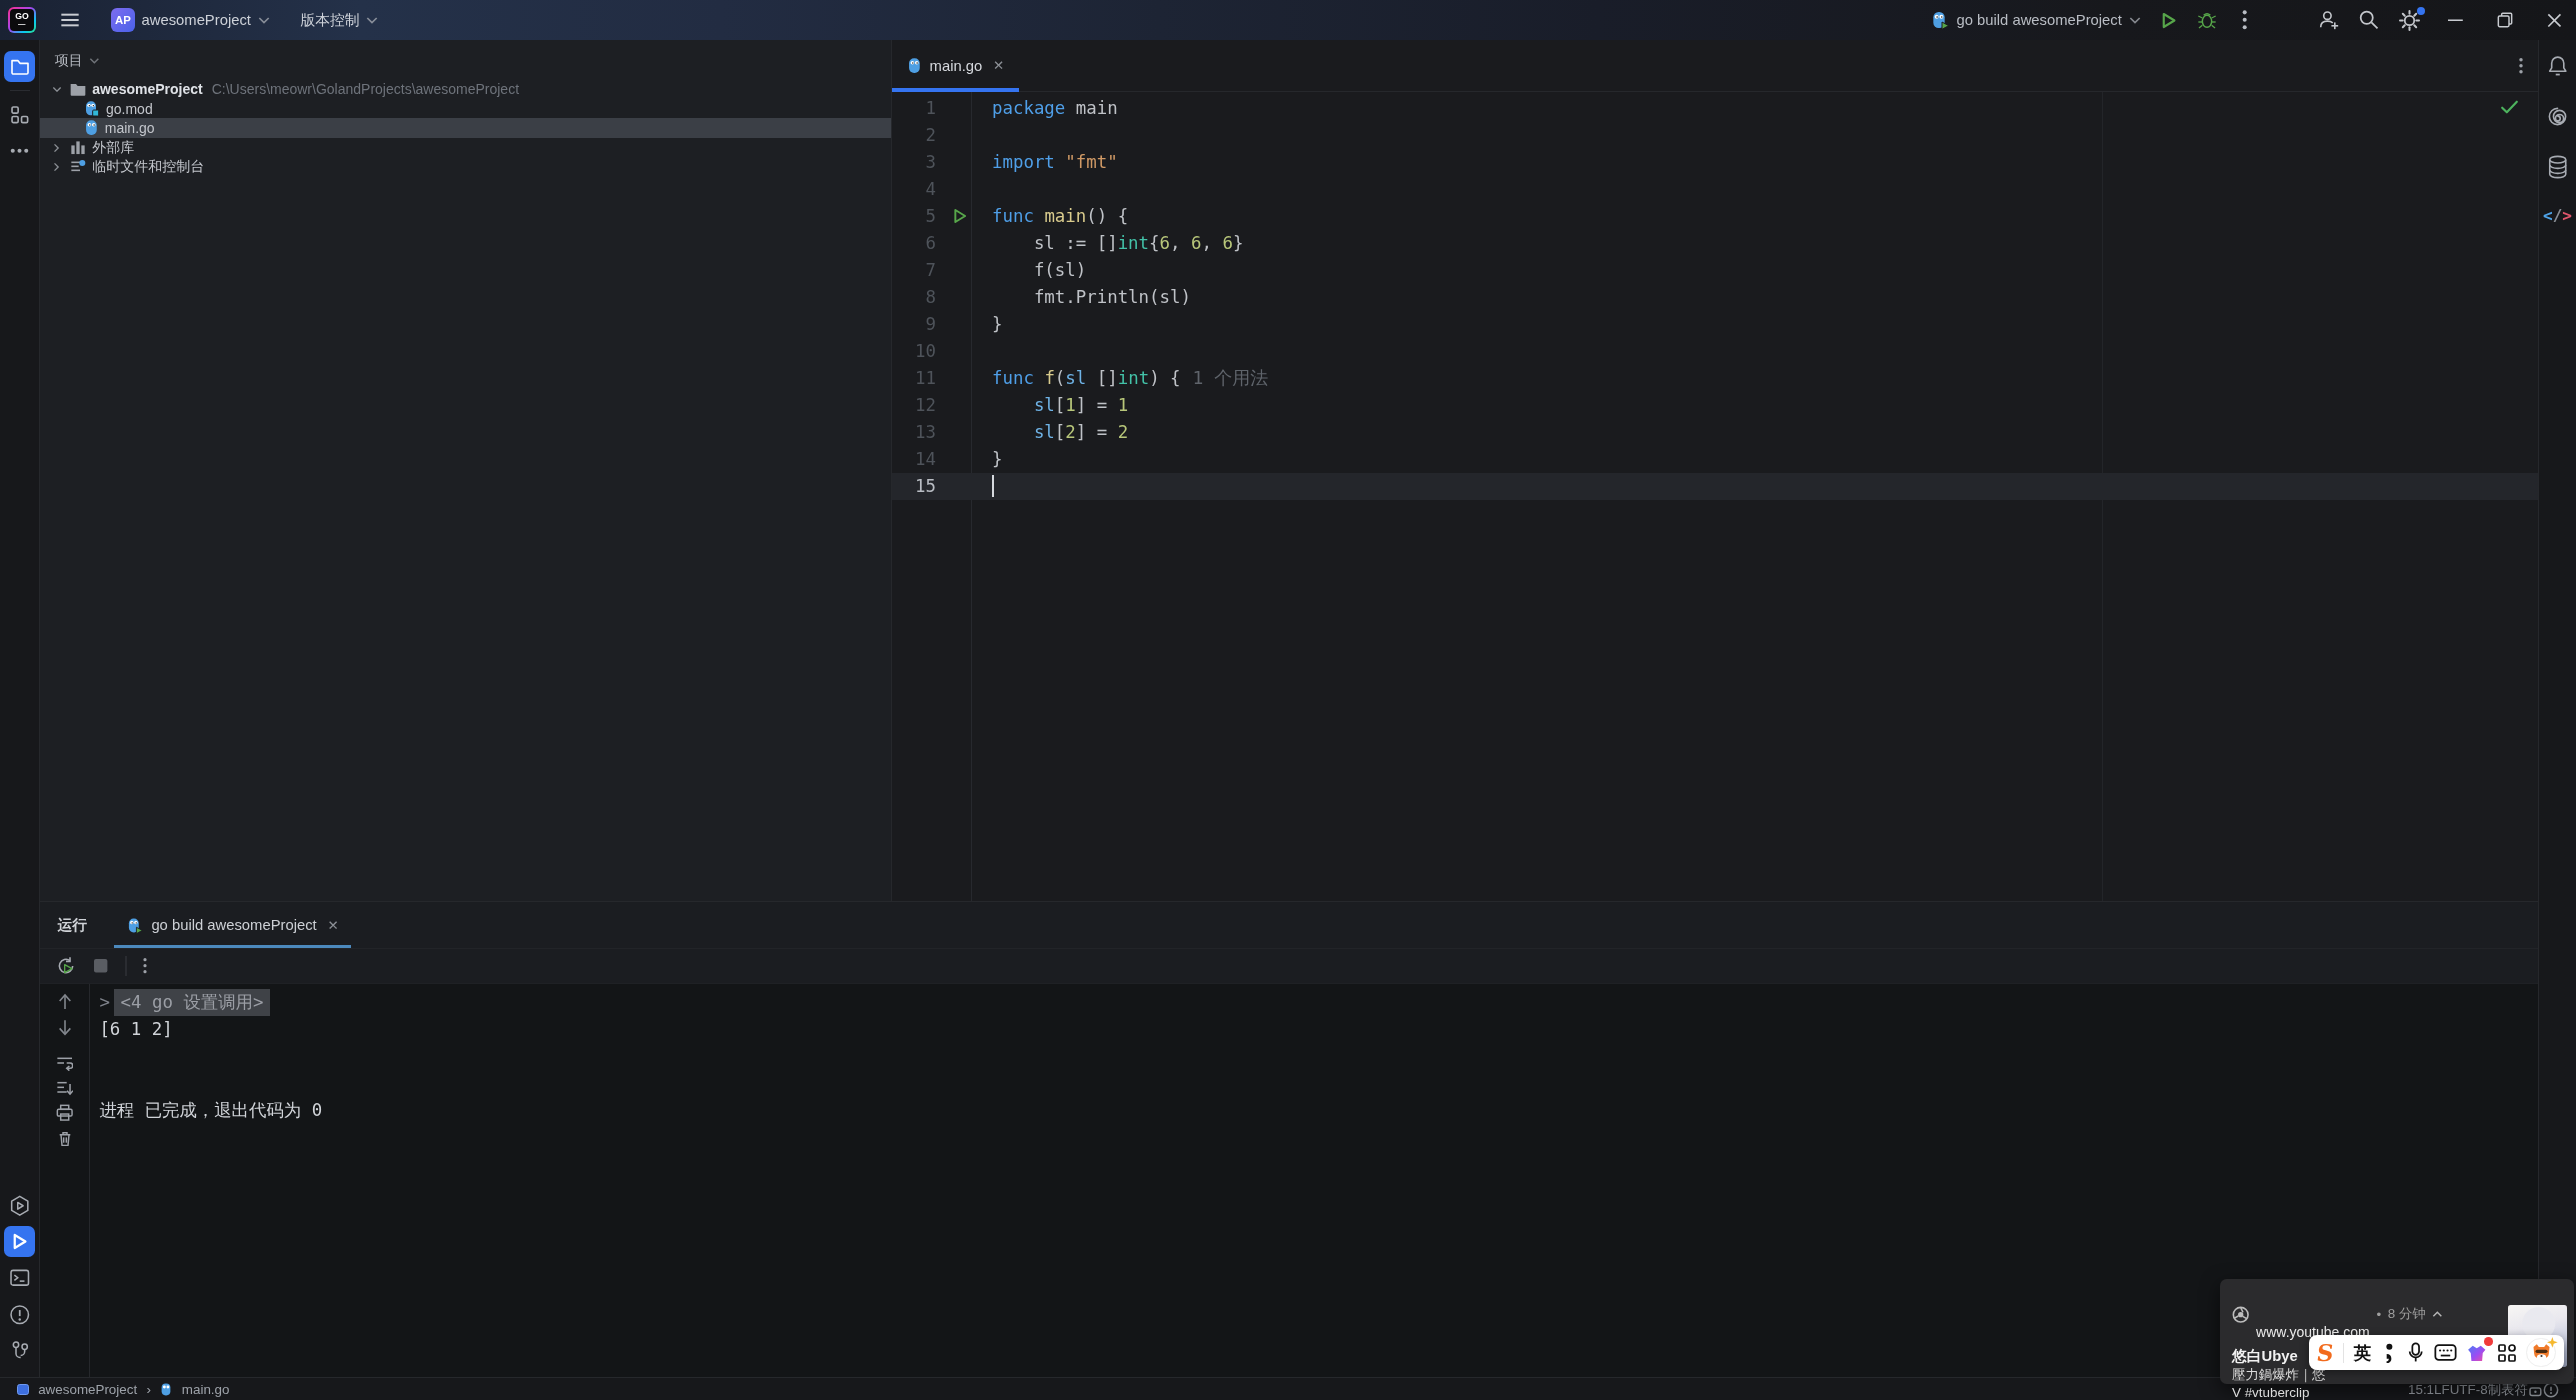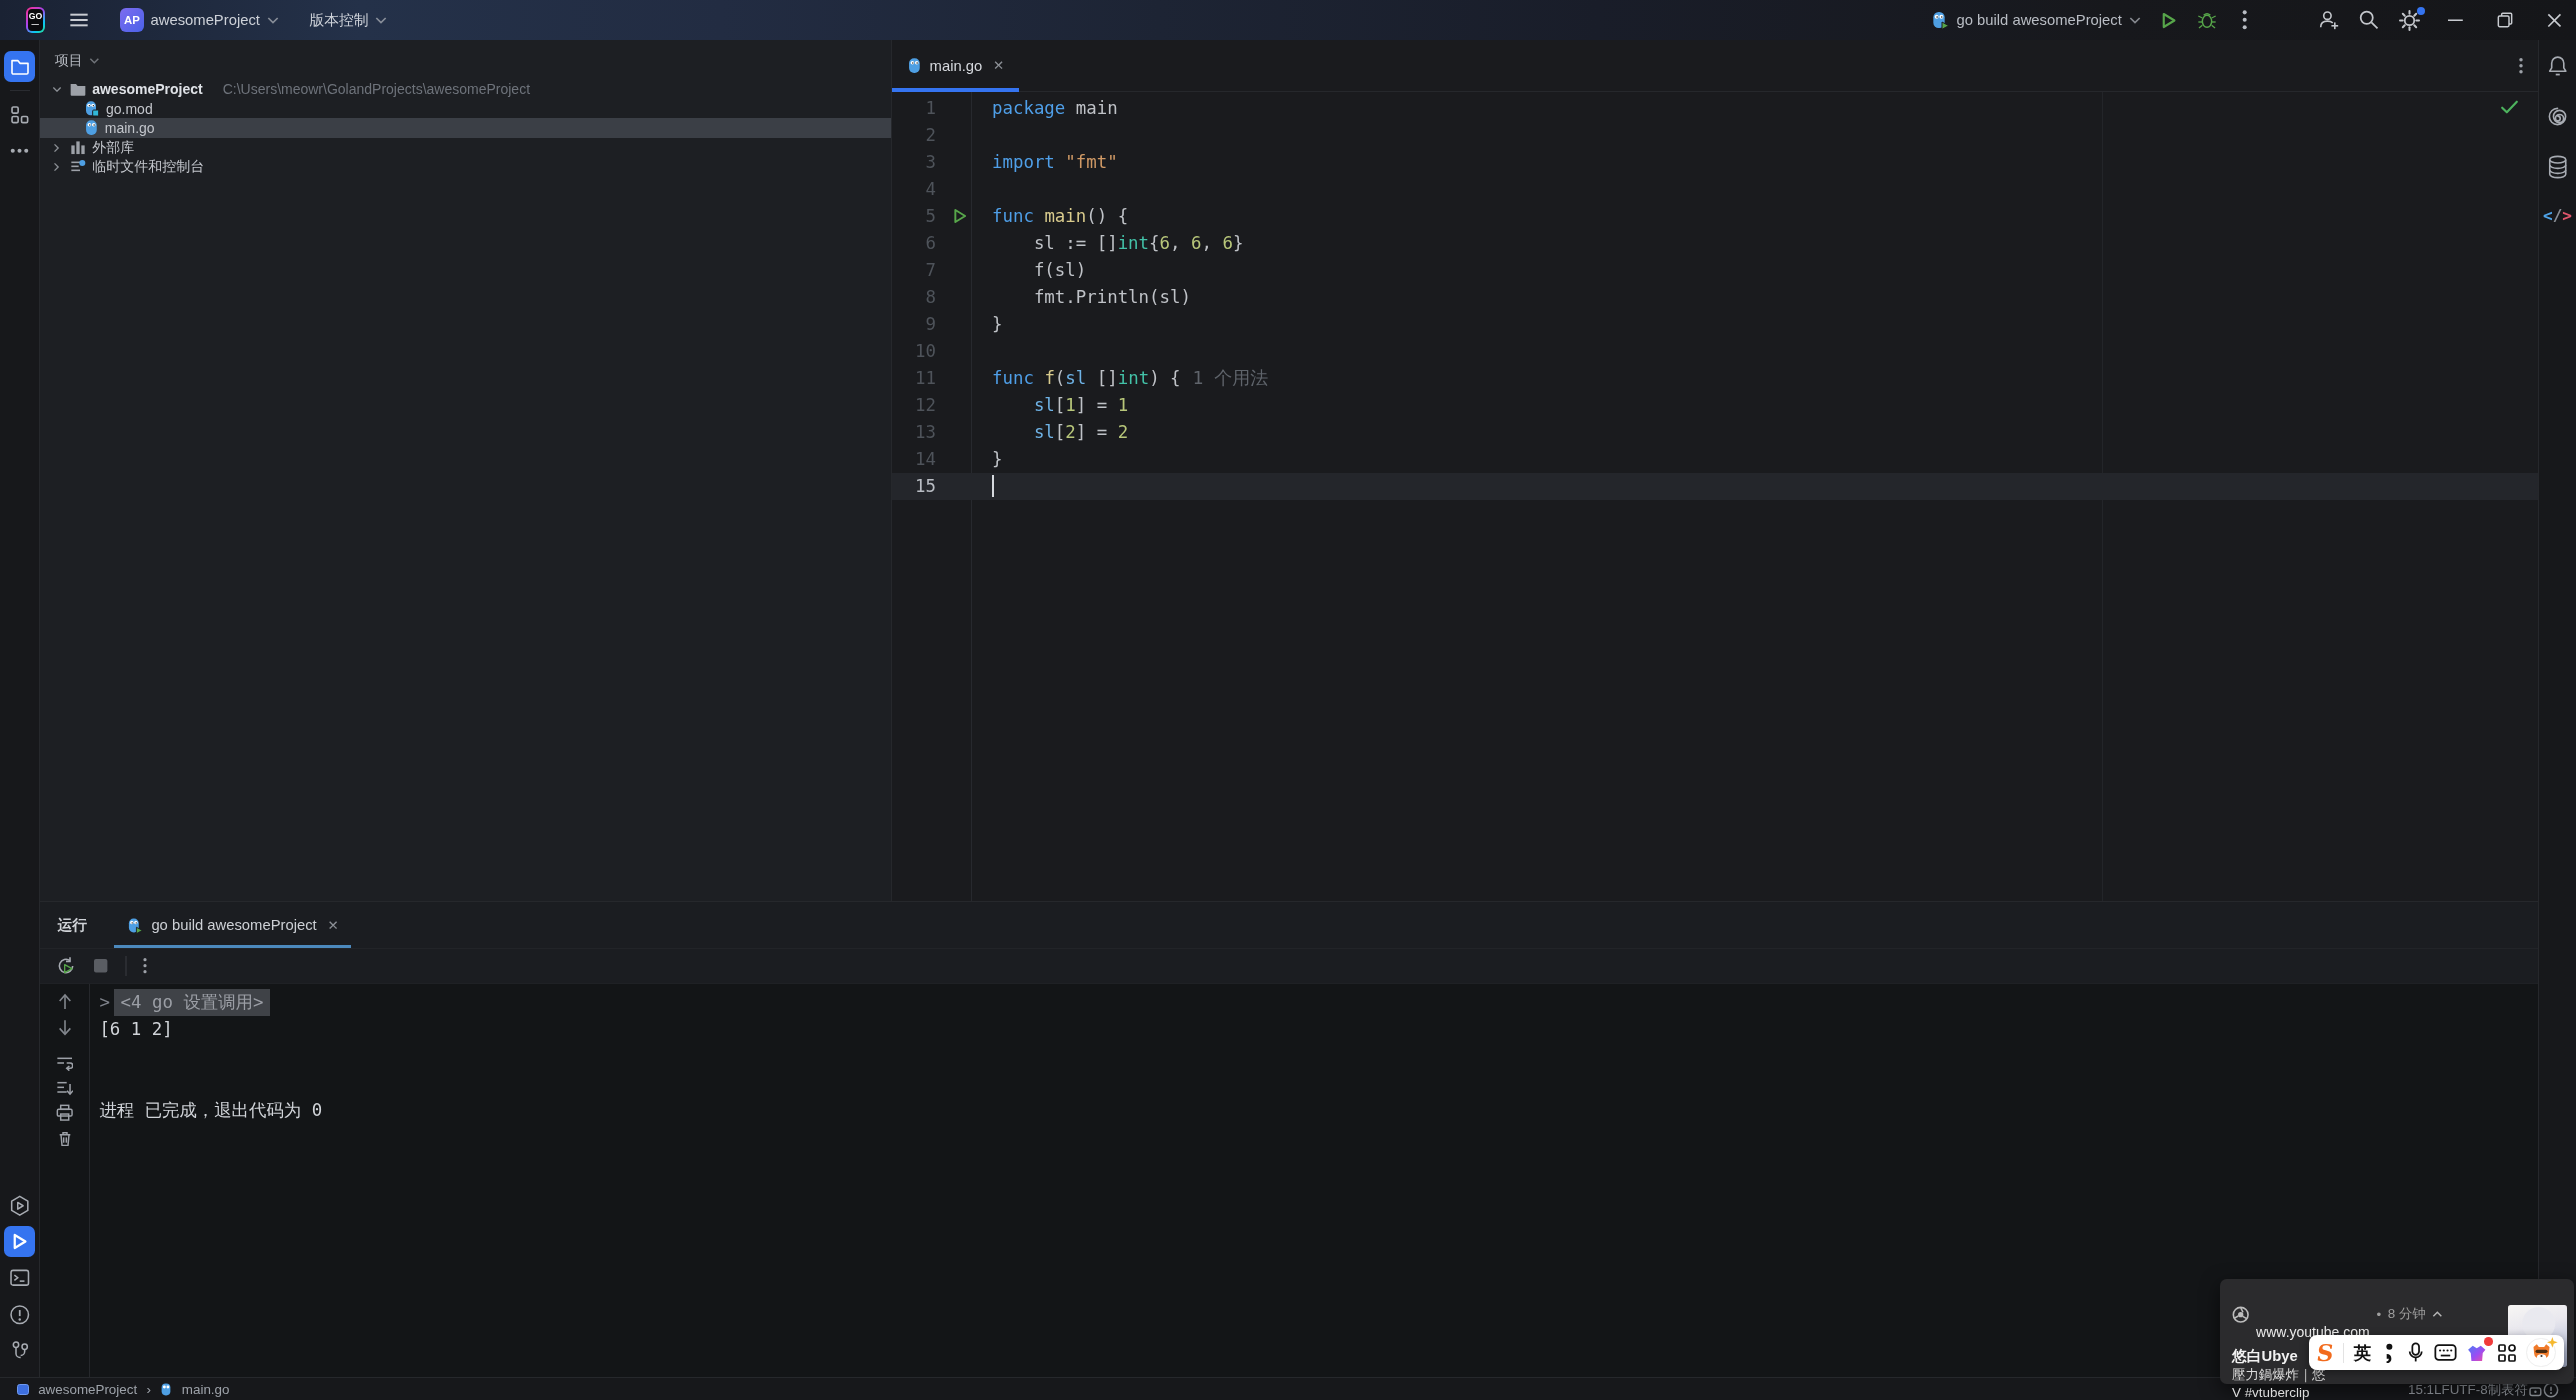--- a/index.html
+++ b/index.html
@@ -8,22 +8,22 @@
        font-family:"Liberation Sans",sans-serif;background:#1A1B1E;color:#BFC2C7;
        display:flex;flex-direction:column;}
   svg{display:block;}
 
   
   .titlebar{height:40px;flex:0 0 40px;display:flex;align-items:center;
     background:linear-gradient(90deg,#1a2233 0%,#243149 14%,#222c42 28%,#1d2434 45%,#191d29 62%,#17181c 82%,#151619 100%);
     padding:0 0 0 8px;user-select:none;}
   .tb-left{display:flex;align-items:center;gap:17.4px;}
   .tb-right{margin-left:auto;display:flex;align-items:center;gap:5.4px;}
-  .logo-box{width:19px;height:25.5px;border-radius:6px;padding:2px;
-    background:linear-gradient(135deg,#ff2d88 0%,#a447f2 45%,#08c7f2 75%,#2ee08c 100%);margin-left:18px;}
+  .logo-box{width:28px;height:25.5px;border-radius:6px;padding:2px;
+    background:linear-gradient(135deg,#ff2d88 0%,#a447f2 45%,#08c7f2 75%,#2ee08c 100%);}
   .logo-in{width:100%;height:100%;border-radius:4px;background:#0b0b0d;color:#fff;
     font-weight:bold;font-size:8.7px;display:flex;flex-direction:column;align-items:center;justify-content:center;line-height:8px;}
   .logo-in i{font-style:normal;font-size:7.4px;letter-spacing:0.7px;}
   .tb-btn{height:31px;min-width:31px;padding:0 6.7px;display:flex;align-items:center;justify-content:center;gap:6.7px;border-radius:5.4px;cursor:default;}
   .tb-text{font-size:14.8px;color:#CDD1D8;}
   .ap-badge{width:24px;height:24px;border-radius:6px;background:linear-gradient(135deg,#7d6cf0,#4a62e8);
     color:#fff;font-size:11.4px;font-weight:bold;display:flex;align-items:center;justify-content:center;}
   .chev{opacity:.75;}
   .runcfg-text{font-size:14.8px;color:#B9BDC4;}
   .win-btn{width:44px;height:40px;display:flex;align-items:center;justify-content:center;}
@@ -45,21 +45,21 @@
 
   
   .project-panel{width:852px;flex:0 0 852px;background:#1D1F23;border-right:1.3px solid #26282C;
     font-size:14px;color:#C3C6CC;overflow:hidden;}
   .pp-header{display:flex;align-items:center;gap:6.7px;padding:12px 0 9.4px 14.8px;color:#B6BAC1;font-size:14px;}
   .tree-row{height:19.5px;display:flex;align-items:center;gap:6px;white-space:nowrap;padding-left:9.4px;}
   .tree-row.selected{background:#3B3F46;}
   .tree-indent-1{padding-left:9.4px;}
   .tree-indent-2{padding-left:44px;}
   .tree-bold{font-weight:bold;color:#DFE2E7;}
-  .tree-path{color:#6E737B;margin-left:14px;}
+  .tree-path{color:#6E737B;margin-left:3px;}
   .tree-chev{width:14.8px;display:flex;justify-content:center;}
 
   
   .editor-panel{flex:1;display:flex;flex-direction:column;background:#1A1B1E;position:relative;min-width:0;}
   .tabbar{height:52px;flex:0 0 52px;border-bottom:1.3px solid #26282C;display:flex;align-items:stretch;position:relative;}
   .etab{display:flex;align-items:center;gap:8px;padding:0 14.8px;position:relative;font-size:14.8px;color:#D5D8DD;}
   .etab::after{content:"";position:absolute;left:0;right:0;bottom:-1.3px;height:4px;background:#3574F0;}
   .tab-close{color:#8C9096;font-size:13.4px;margin-left:2.7px;}
   .tabbar-kebab{margin-left:auto;align-self:center;margin-right:14.8px;}
 

